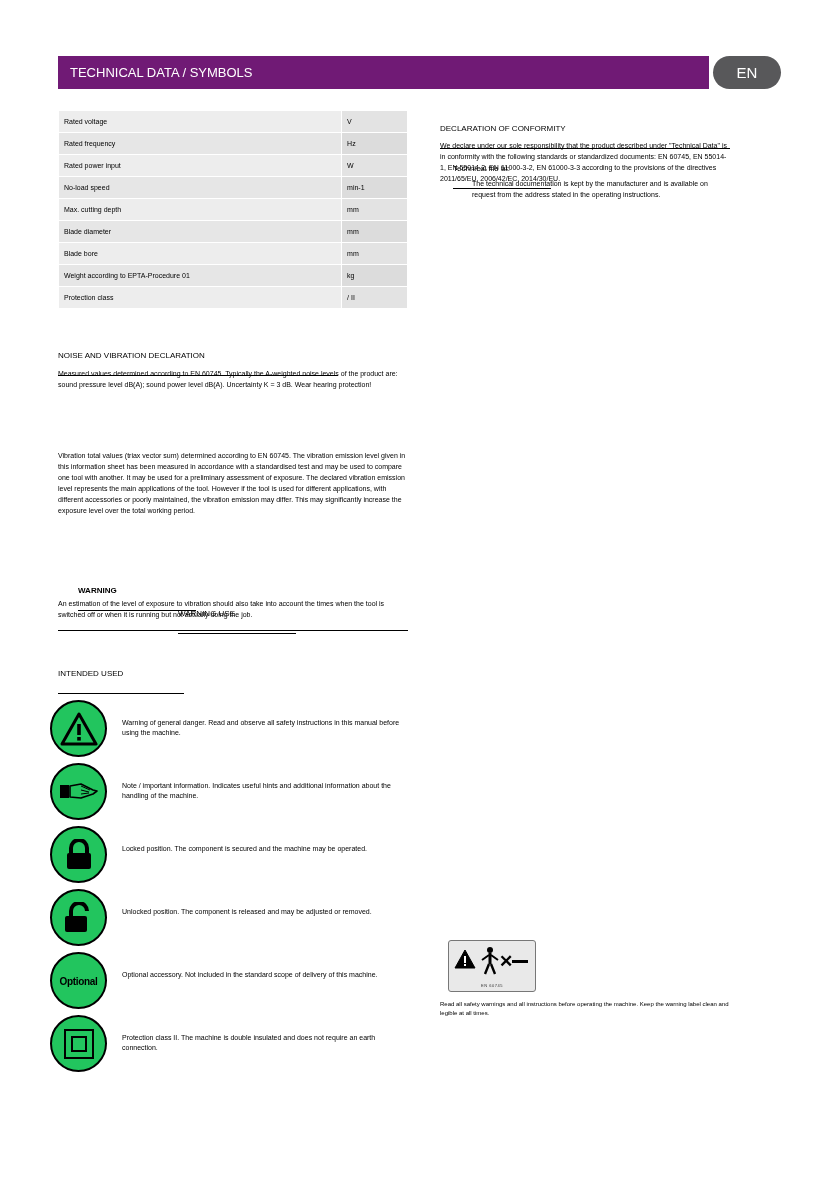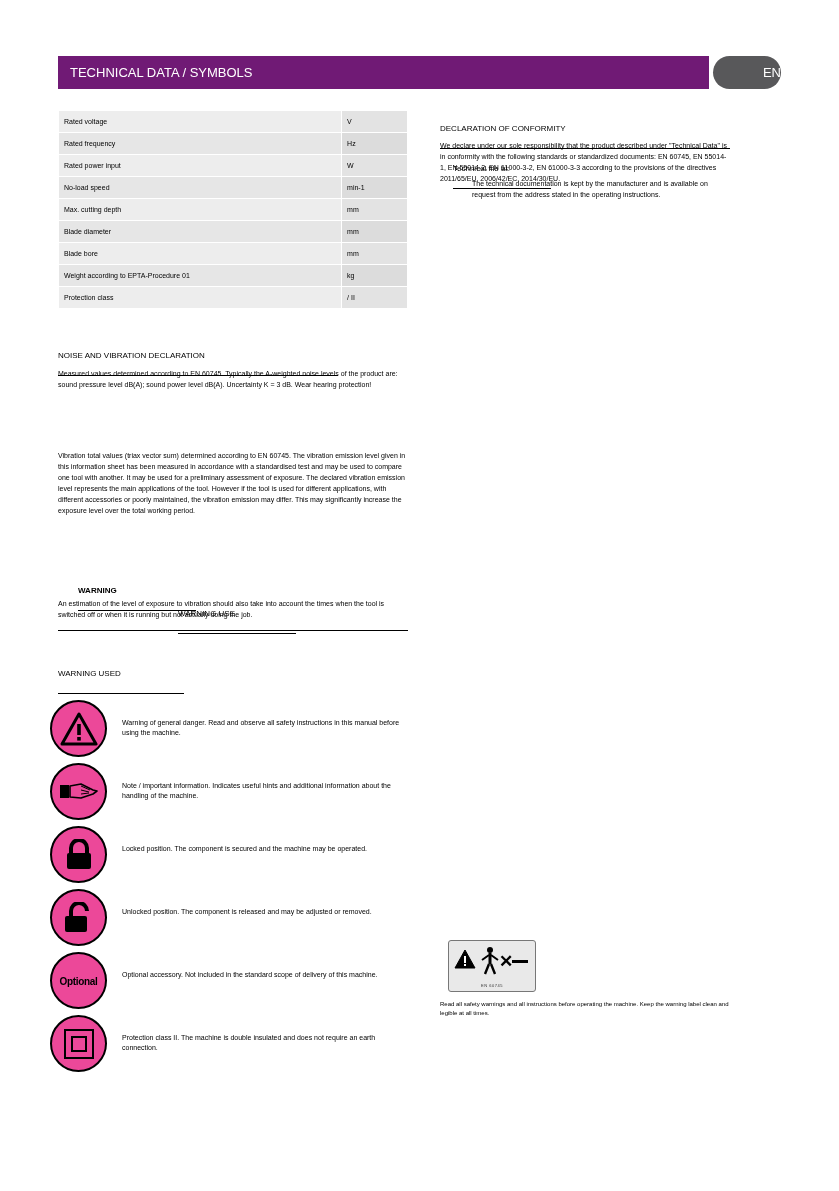--- a/index.html
+++ b/index.html
@@ -43,23 +43,23 @@
   }
   .header-badge {
     position: absolute;
     left: 713px;
     top: 56px;
     width: 68px;
     height: 33px;
     background: #58585a;
     border-radius: 17px;
     color: #ffffff;
-    font-size: 13px;
+    font-size: 15px;
     line-height: 33px;
-    text-align: right;
+    text-align: center;
   }
 
   
   .col-left {
     position: absolute;
     left: 58px;
     top: 110px;
     width: 350px;
   }
 
@@ -130,21 +130,21 @@
   }
   .symbol-circle {
     position: absolute;
     left: 0;
     top: 0;
     width: 57px;
     height: 57px;
     border-radius: 50%;
     border: 2px solid #000000;
     box-sizing: border-box;
-    background: #ec4899;
+    background: #22c55e;
   }
   .symbol-text {
     position: absolute;
     left: 72px;
     top: 18px;
     width: 280px;
     font-size: 7px;
     line-height: 10px;
   }
 
@@ -321,21 +321,21 @@
     </table>
   </div>
 
   <div class="ul-head h-wide-1">NOISE AND VIBRATION DECLARATION</div>
   <div class="para p-left-1">Measured values determined according to EN 60745. Typically the A-weighted noise levels of the product are: sound pressure level dB(A); sound power level dB(A). Uncertainty K = 3 dB. Wear hearing protection!</div>
   <div class="para p-left-2">Vibration total values (triax vector sum) determined according to EN 60745. The vibration emission level given in this information sheet has been measured in accordance with a standardised test and may be used to compare one tool with another. It may be used for a preliminary assessment of exposure. The declared vibration emission level represents the main applications of the tool. However if the tool is used for different applications, with different accessories or poorly maintained, the vibration emission may differ. This may significantly increase the exposure level over the total working period.</div>
   <div class="ul-head h-wide-2">WARNING</div>
   <div class="para p-left-3">An estimation of the level of exposure to vibration should also take into account the times when the tool is switched off or when it is running but not actually doing the job.</div>
   <div class="ul-head h-wide-3">WARNING USE</div>
   <div class="h-rule-long"></div>
-  <div class="ul-head h-wide-4">WARNING USED</div>
+  <div class="ul-head h-wide-4">INTENDED USED</div>
 
   <div class="ul-head r-head-1">DECLARATION OF CONFORMITY</div>
   <div class="para p-right-1">We declare under our sole responsibility that the product described under "Technical Data" is in conformity with the following standards or standardized documents: EN 60745, EN 55014-1, EN 55014-2, EN 61000-3-2, EN 61000-3-3 according to the provisions of the directives 2011/65/EU, 2006/42/EC, 2014/30/EU.</div>
   <div class="ul-head r-head-2">Technical file at:</div>
   <div class="para p-right-2">The technical documentation is kept by the manufacturer and is available on request from the address stated in the operating instructions.</div>
 
   <div class="symbol-list">
 
     <div class="symbol-row">
       <div class="symbol-circle">

